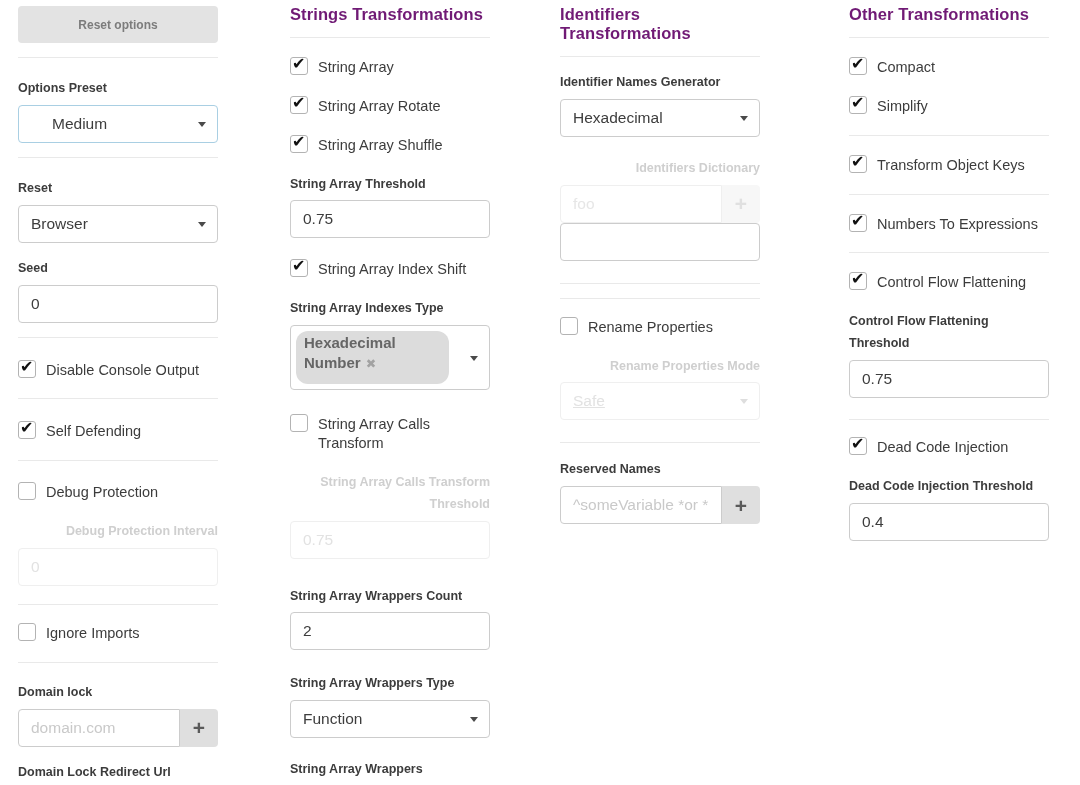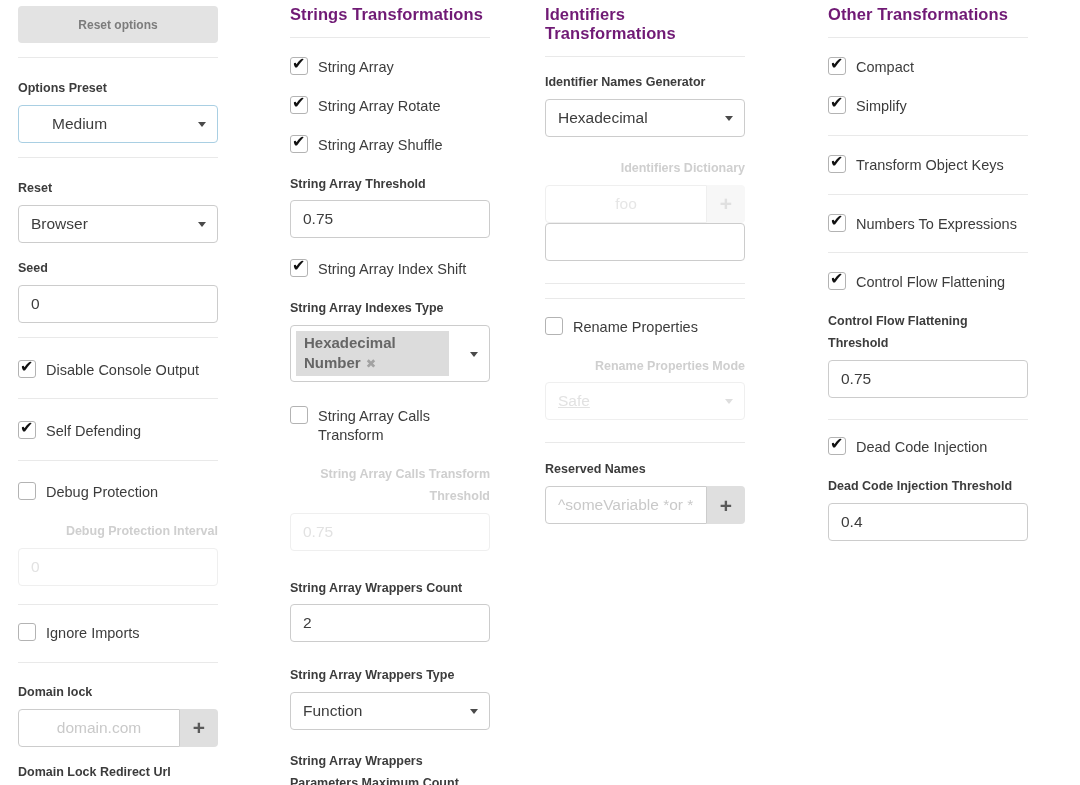--- a/index.html
+++ b/index.html
@@ -6,22 +6,22 @@
   html, body {
     width: 1080px; height: 785px;
     background: #ffffff;
     overflow: hidden;
     font-family: "Liberation Sans", "DejaVu Sans", sans-serif;
     color: #3d3d3d;
   }
   .col { position: absolute; top: 0; width: 200px; }
   #col1 { left: 18px; }
   #col2 { left: 290px; }
-  #col3 { left: 545px; }
-  #col4 { left: 828px; }
+  #col3 { left: 560px; }
+  #col4 { left: 849px; }
 
   .section-title {
     font-size: 16.5px; font-weight: bold; color: #701a75;
     margin-top: 5px; letter-spacing: .1px;
   }
   .hr { border-top: 1px solid #e9e9e9; margin: 14px 0; height: 0; }
   .hr.under-title { margin: 13px 0 10px; }
 
   .reset-btn {
     display: block; width: 100%; height: 37px; margin-top: 6px;
@@ -61,22 +61,22 @@
   .caret {
     position: absolute; right: 11px; top: 50%; margin-top: -2px;
     width: 0; height: 0;
     border-left: 4.5px solid transparent; border-right: 4.5px solid transparent;
     border-top: 5.5px solid #4a4a4a;
   }
   .sel.disabled .caret { border-top-color: #dedede; }
 
   .multisel { height: auto; min-height: 48px; padding: 5px 26px 5px 5px; }
   .tag {
-    background: #dcdcdc; border-radius: 0;
-    padding: 2px 8px 4px; width: 153px;
+    background: #dcdcdc; border-radius: 12px;
+    padding: 2px 8px 12px; width: 153px;
     font-size: 15px; font-weight: bold; color: #666666; line-height: 1.3;
   }
   .tag-x {
     color: #a2a2a2; font-size: 12.5px; font-weight: bold;
     margin-left: 5px; cursor: pointer;
   }
 
   .check-row {
     display: flex; align-items: flex-start; margin: 19px 0;
   }
@@ -90,21 +90,21 @@
     content: "\2714";
     position: absolute; left: 1px; top: -4px;
     font-size: 16px; color: #111111;
   }
   .cb-label {
     margin-left: 10px; font-size: 14.5px; color: #3c3c3c;
     line-height: 1.3; padding-top: 1px;
   }
 
   .igroup { display: flex; width: 100%; }
-  .igroup .ti { flex: 1 1 auto; min-width: 0; border-radius: 4px 0 0 4px; text-align: center; }
+  .igroup .ti { flex: 1 1 auto; min-width: 0; border-radius: 4px 0 0 4px; }
   .plus-btn {
     flex: 0 0 38px; height: 38px;
     background: #dfdfdf; border: none; border-radius: 0 4px 4px 0;
     color: #5a5a5a; font-size: 21px; font-weight: bold;
     font-family: inherit; cursor: pointer; line-height: 1;
   }
   .plus-btn.disabled {
     background: #f7f7f7; color: #e0e0e0;
   }
 </style>

